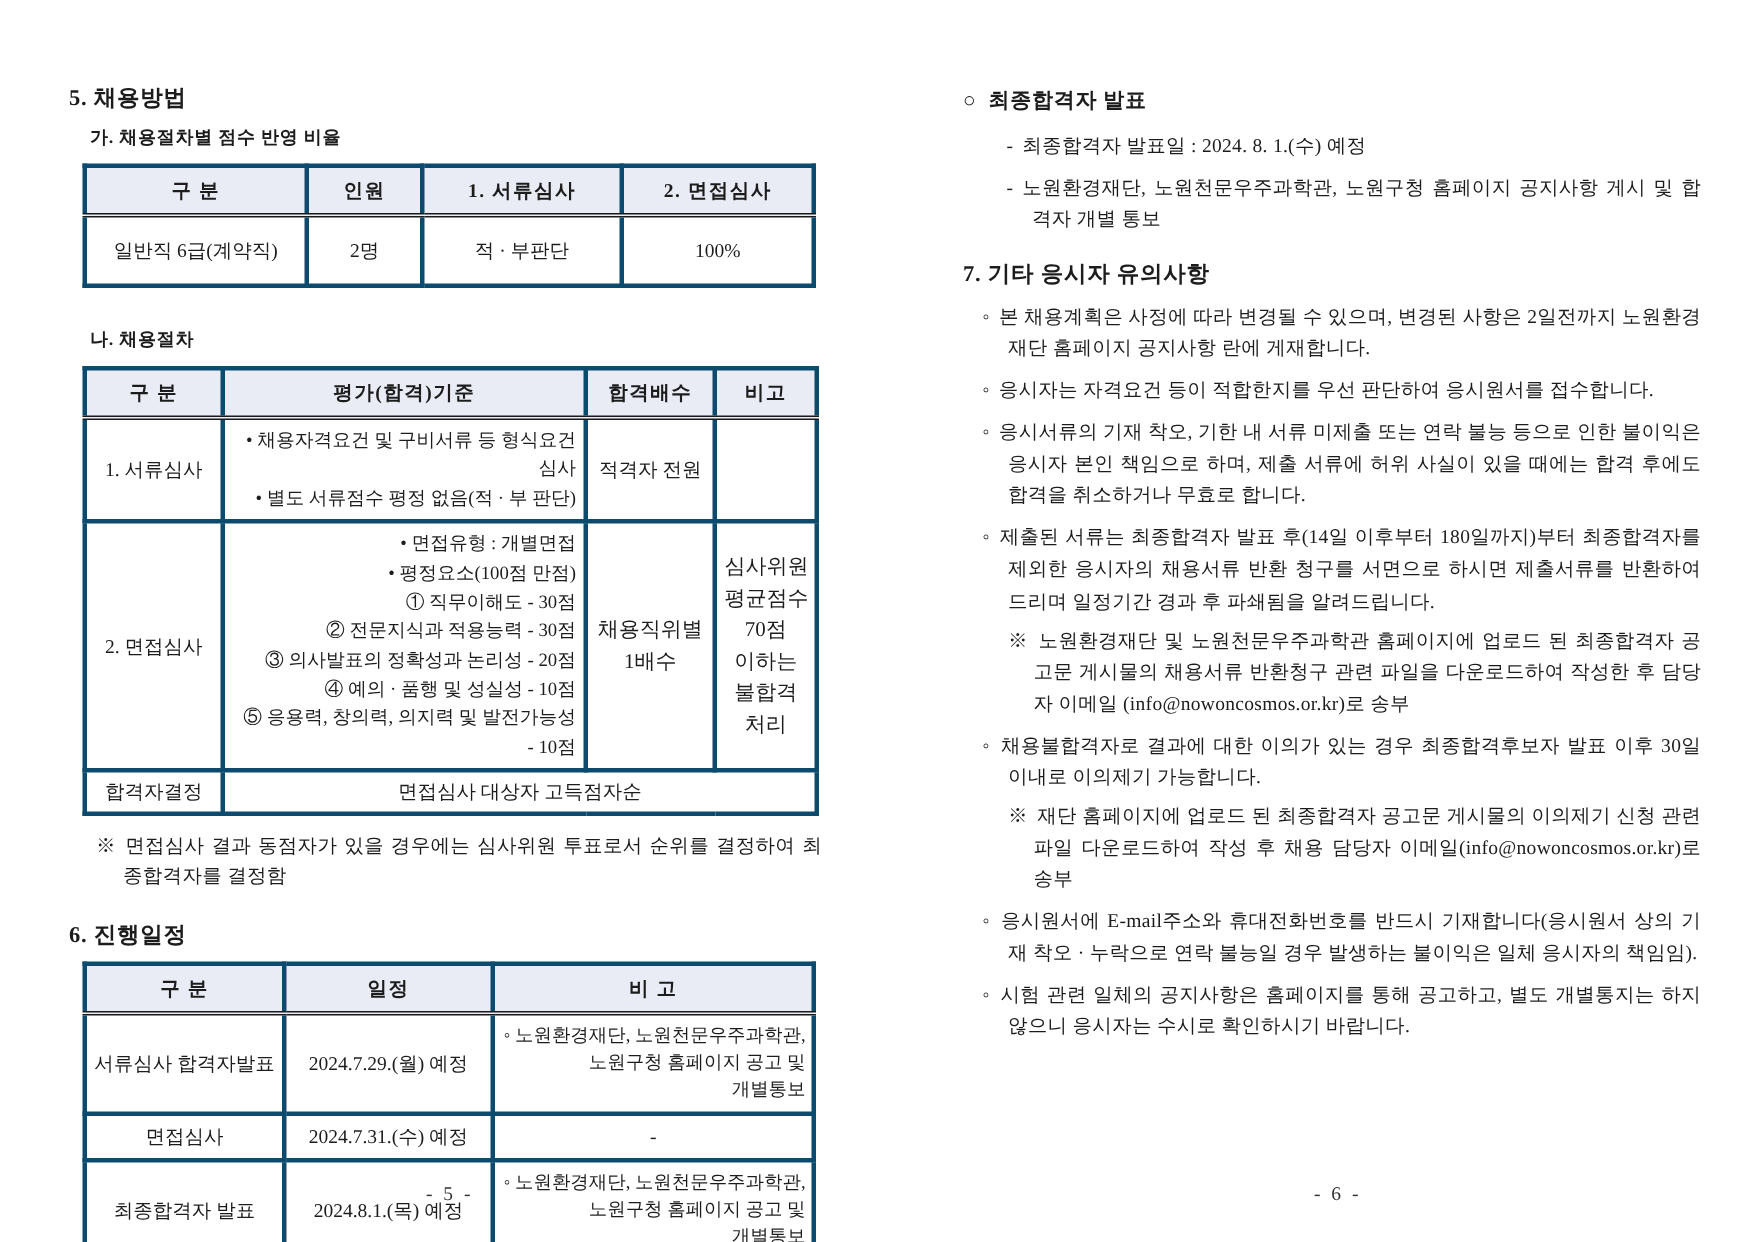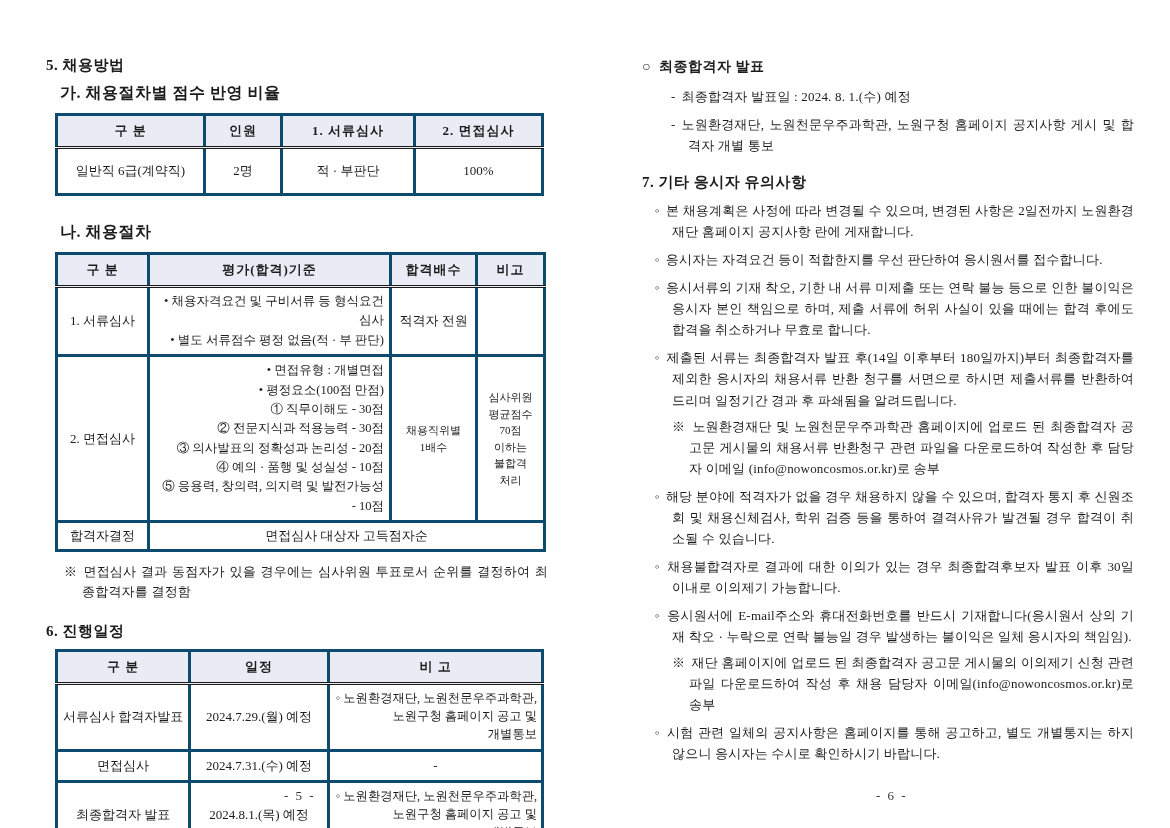--- a/index.html
+++ b/index.html
@@ -12,42 +12,42 @@
     position:relative;
     width:1170px;height:828px;
     background:#ffffff;
     overflow:hidden;
   }
   .col{position:absolute;top:0;}
   .col-left{left:46px;width:502px;top:56px;}
   .col-right{left:642px;width:492px;top:58px;}
 
   .h-num{font-size:15px;font-weight:bold;letter-spacing:.5px;margin:0 0 8px 0;}
-  .h-sub{font-size:16px;font-weight:bold;letter-spacing:.5px;margin:6px 0 9px 14px;}
+  .h-sub{font-size:12px;font-weight:bold;letter-spacing:.5px;margin:6px 0 9px 14px;}
 
   table{border-collapse:collapse;table-layout:fixed;margin-left:9px;
         border-top:2.2px solid #1a1a1a;border-bottom:2.2px solid #1a1a1a;}
   th,td{border:3px solid #0c4a6e;font-size:13px;padding:3px 4px;vertical-align:middle;}
   th{
     background:#e9ecf5;
     font-weight:bold;
     border-bottom:3px double #1a1a1a;
     letter-spacing:1px;
     padding:6px 2px;
   }
   td.c{text-align:center;}
   td.l{text-align:right;}
   .t1{width:486px;}
   .t1 td{height:38px;}
   .t2{width:488px;}
   .t2 td{padding:4px 5px;}
   .t2 .crit{font-size:12.5px;line-height:1.55;}
   .t2 .crit .ln{padding-left:11px;text-indent:-11px;}
   .t2 .crit .num{padding-left:16px;text-indent:-11px;}
-  .t2 .narrow{word-break:keep-all;line-height:1.5;font-size:11px;text-align:center;}
+  .t2 .narrow{word-break:keep-all;line-height:1.5;font-size:14px;text-align:center;}
   .t3{width:486px;}
   .t3 td{padding:5px 4px;}
   .t3 .remark{font-size:12.3px;line-height:1.45;padding-left:16px;text-indent:-11px;word-break:keep-all;}
 
   .note{font-size:13px;line-height:1.55;margin:10px 0 0 2px;
         padding-left:34px;text-indent:-18px;letter-spacing:.2px;text-align:justify;}
   .note .mk{margin-right:5px;}
 
   .para{font-size:13px;line-height:1.62;text-align:justify;margin-bottom:7px;
         padding-left:30px;text-indent:-17px;word-break:break-all;letter-spacing:.2px;}
@@ -220,30 +220,27 @@
       <div class="para">
         <span class="mk">◦</span><span>응시서류의 기재 착오, 기한 내 서류 미제출 또는 연락 불능 등으로 인한 불이익은 응시자 본인 책임으로 하며, 제출 서류에 허위 사실이 있을 때에는 합격 후에도 합격을 취소하거나 무효로 합니다.</span>
       </div>
       <div class="para">
         <span class="mk">◦</span><span>제출된 서류는 최종합격자 발표 후(14일 이후부터 180일까지)부터 최종합격자를 제외한 응시자의 채용서류 반환 청구를 서면으로 하시면 제출서류를 반환하여 드리며 일정기간 경과 후 파쇄됨을 알려드립니다.</span>
       </div>
       <div class="para sub">
         <span class="mk">※</span><span>노원환경재단 및 노원천문우주과학관 홈페이지에 업로드 된 최종합격자 공고문 게시물의 채용서류 반환청구 관련 파일을 다운로드하여 작성한 후 담당자 이메일 (info@nowoncosmos.or.kr)로 송부</span>
       </div>
       <div class="para">
-        <span class="mk">◦</span><span>해당 분야에 적격자가 없을 경우 채용하지 않을 수 있으며, 합격자 통지 후 신원조회 및 채용신체검사, 학위 검증 등을 통하여 결격사유가 발견될 경우 합격이 취소될 수 있습니다.</span>
-      </div>
-      <div class="para">
         <span class="mk">◦</span><span>채용불합격자로 결과에 대한 이의가 있는 경우 최종합격후보자 발표 이후 30일 이내로 이의제기 가능합니다.</span>
-      </div>
-      <div class="para">
-        <span class="mk">◦</span><span>응시원서에 E-mail주소와 휴대전화번호를 반드시 기재합니다(응시원서 상의 기재 착오 · 누락으로 연락 불능일 경우 발생하는 불이익은 일체 응시자의 책임임).</span>
       </div>
       <div class="para sub">
         <span class="mk">※</span><span>재단 홈페이지에 업로드 된 최종합격자 공고문 게시물의 이의제기 신청 관련파일 다운로드하여 작성 후 채용 담당자 이메일(info@nowoncosmos.or.kr)로 송부</span>
+      </div>
+      <div class="para">
+        <span class="mk">◦</span><span>응시원서에 E-mail주소와 휴대전화번호를 반드시 기재합니다(응시원서 상의 기재 착오 · 누락으로 연락 불능일 경우 발생하는 불이익은 일체 응시자의 책임임).</span>
       </div>
       <div class="para">
         <span class="mk">◦</span><span>시험 관련 일체의 공지사항은 홈페이지를 통해 공고하고, 별도 개별통지는 하지 않으니 응시자는 수시로 확인하시기 바랍니다.</span>
       </div>
 
     </div>
 
   </div>
 
   <div class="pagenum pn-left">- 5 -</div>

